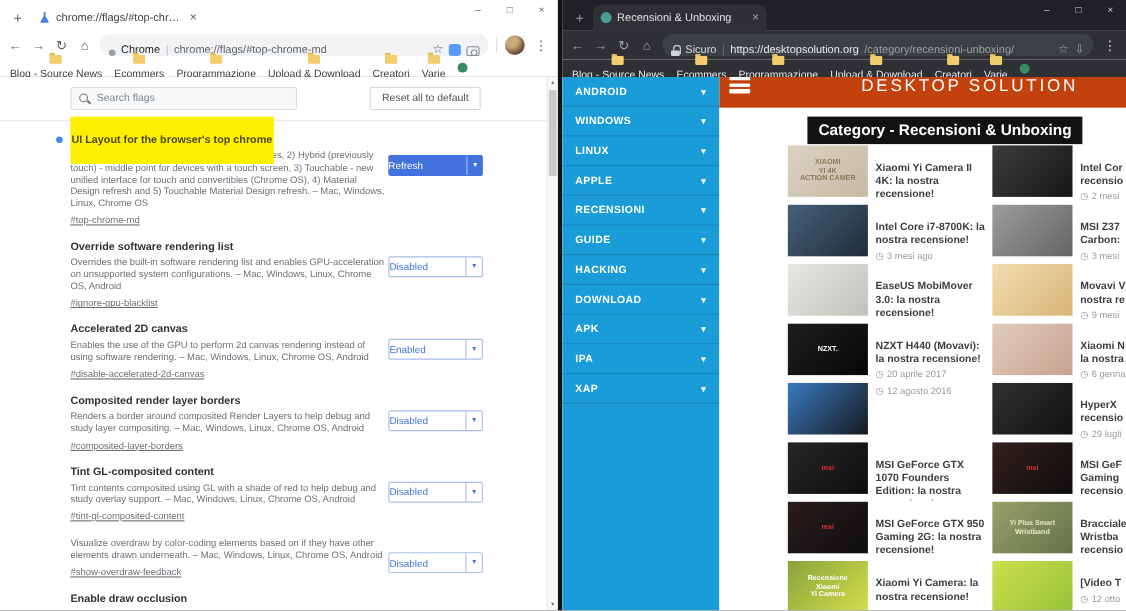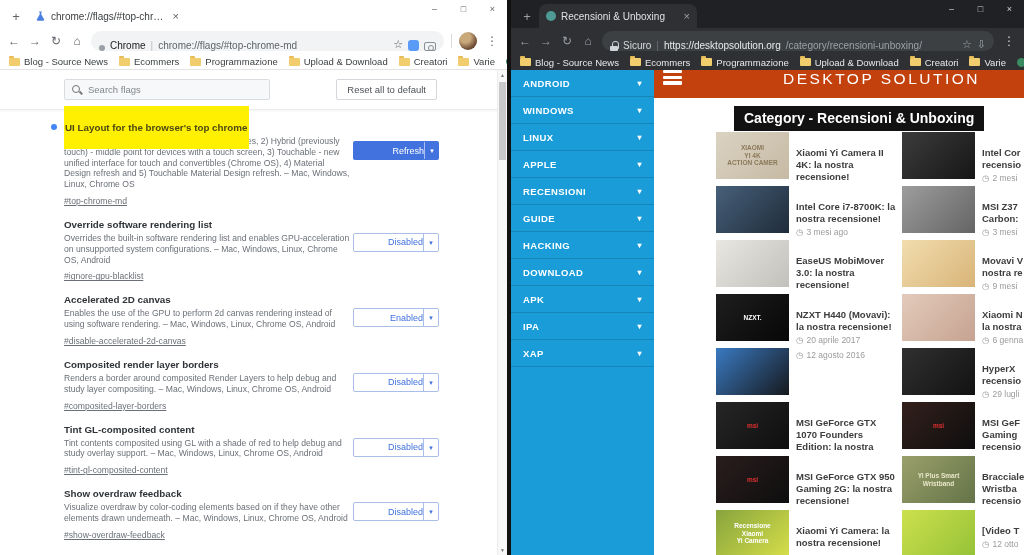--- a/index.html
+++ b/index.html
@@ -55,21 +55,21 @@
   .avatar { width:18px; height:18px; border-radius:50%; background:radial-gradient(circle at 35% 30%,#c9a97c 0 30%,#6b4a33 70%); flex:none; }
   .menu-dots { font-size:12px; color:#5f6368; padding:0 2px; }
   .rt .menu-dots { color:#d7dade; }
   .lock { position:relative; width:8px; height:10px; flex:none; }
   .lock::before { content:''; position:absolute; top:0; left:1.5px; width:5px; height:6px; border:1.2px solid #cfd3d8; border-radius:3px 3px 0 0; }
   .lock::after { content:''; position:absolute; bottom:0; left:0; width:8px; height:5.5px; background:#cfd3d8; border-radius:1px; }
 
   .bmbar { height:16px; display:flex; align-items:center; padding:0 9px; gap:11px; }
   .lt.bmbar { background:#fff; border-bottom:1px solid #e4e4e4; }
   .rt.bmbar { background:#2e3033; }
-  .bm-item { display:flex; align-items:center; gap:4px; white-space:nowrap; }
+  .bm-item { display:flex; align-items:center; gap:4px; white-space:nowrap;flex-direction:column; }
   .bm-label { font-size:9.5px; color:#3c4043; }
   .rt .bm-label { color:#e8eaed; }
   .folder-icon { width:11px; height:8px; background:#f2cd6e; border-radius:1px; position:relative; flex:none; }
   .folder-icon::before { content:''; position:absolute; top:-2px; left:0; width:5px; height:2px; background:#e7bb55; border-radius:1px 1px 0 0; }
   .bm-dot { width:9px; height:9px; border-radius:50%; flex:none; }
   .bm-dot.g1 { background:#3a8a62; }
 
   
   .page { position:relative; height:485px; background:#fff; overflow:hidden; }
   .search-row { display:flex; align-items:center; justify-content:space-between; padding:9px 70px 9px 64px; border-bottom:1px solid #ebebeb; box-shadow:0 1px 2px rgba(0,0,0,.05); }
@@ -86,21 +86,21 @@
   .flag-title { font-size:9.8px; font-weight:bold; color:#2f3337; margin-bottom:3px; position:relative; }
   .flag-bullet { position:absolute; left:-13px; top:2px; width:6px; height:6px; border-radius:50%; background:#4285f4; }
   .hl { background:#ffef00; color:#4c4a12; padding:16px 1px; }
   .flag-desc { font-size:8.6px; line-height:10.8px; color:#6b7077; }
   .flag-link { display:inline-block; margin-top:2px; font-size:8.6px; color:#6b7077; text-decoration:underline; }
   .flag-ctl { margin-left:auto; width:86px; margin-top:14px; }
   .flag.first .flag-ctl { margin-top:19px; }
   .ctl-btn { height:19px; display:flex; align-items:center; border-radius:2px; }
   .ctl-btn.outline { border:1px solid #a9bfea; background:#fff; color:#4272de; }
   .ctl-btn.filled { background:#4272de; color:#fff; }
-  .ctl-label { flex:1; text-align:right; font-size:9px; }
+  .ctl-label { flex:1; text-align:left; font-size:9px; }
   .ctl-caret { width:15px; text-align:center; font-size:7px; border-left:1px solid #a9bfea; line-height:17px; }
   .ctl-btn.filled .ctl-caret { border-left:1px solid rgba(255,255,255,.55); }
   .scrollbar { position:absolute; top:0; right:0; bottom:0; width:10px; background:#f8f8f8; border-left:1px solid #ececec; }
   .sb-arrow { position:absolute; left:0; width:9px; text-align:center; font-size:5px; color:#777; }
   .sb-arrow.up { top:2px; }
   .sb-arrow.down { bottom:2px; }
   .sb-thumb { position:absolute; left:1px; top:12px; width:7px; height:78px; background:#c9c9c9; }
 
   
   .site { position:relative; height:485px; background:#fff; overflow:hidden; }
@@ -240,21 +240,21 @@
         <div class="flag">
           <div class="flag-text"><div class="flag-title">Tint GL-composited content</div><div class="flag-desc">Tint contents composited using GL with a shade of red to help debug and study overlay support. – Mac, Windows, Linux, Chrome OS, Android</div><a class="flag-link">#tint-gl-composited-content</a></div>
           <div class="flag-ctl">
             <div class="ctl-btn outline">
               <span class="ctl-label">Disabled</span>
               <span class="ctl-caret">▾</span>
             </div>
           </div>
         </div>
         <div class="flag">
-          <div class="flag-text"><div class="flag-title">Show overdraw feedback</div><div class="flag-desc">Visualize overdraw by color-coding elements based on if they have other elements drawn underneath. – Mac, Windows, Linux, Chrome OS, Android</div><a class="flag-link">#show-overdraw-feedback</a></div>
+          <div class="flag-text"><div class="flag-desc">Visualize overdraw by color-coding elements based on if they have other elements drawn underneath. – Mac, Windows, Linux, Chrome OS, Android</div><a class="flag-link">#show-overdraw-feedback</a></div>
           <div class="flag-ctl">
             <div class="ctl-btn outline">
               <span class="ctl-label">Disabled</span>
               <span class="ctl-caret">▾</span>
             </div>
           </div>
         </div>
         <div class="flag">
           <div class="flag-text">
             <div class="flag-title">Enable draw occlusion</div>

